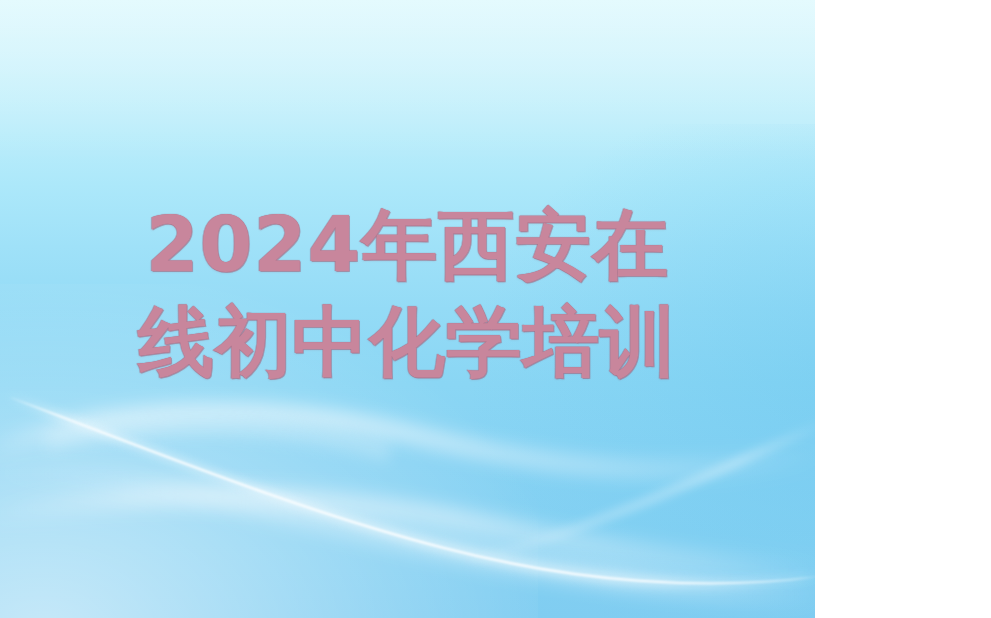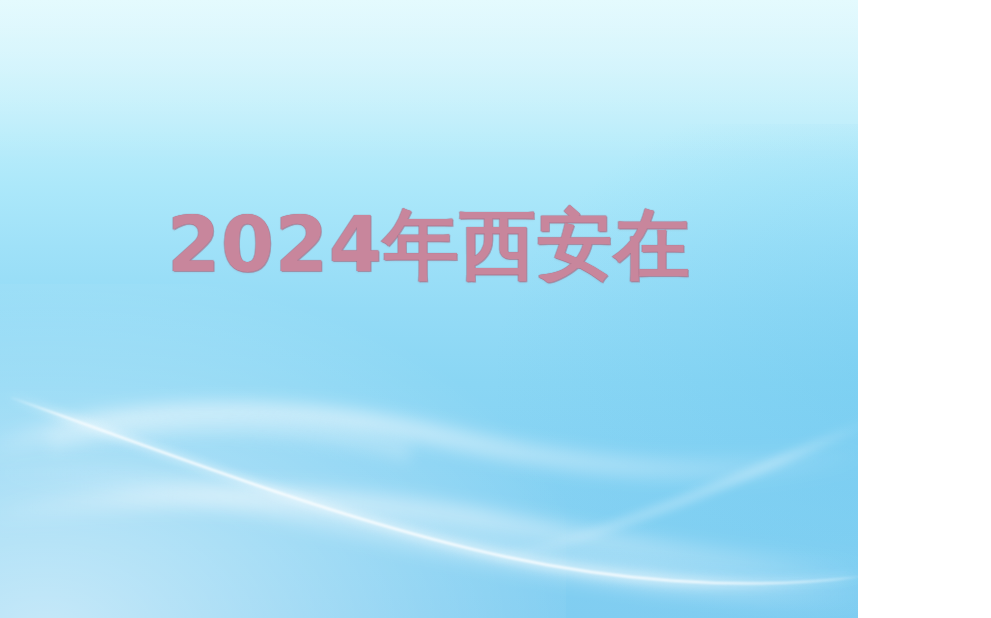--- a/index.html
+++ b/index.html
@@ -11,21 +11,20 @@
   body {
     font-family: "DejaVu Sans", "Liberation Sans", sans-serif;
   }
 
   .banner {
     position: relative;
     width: 815px;
     height: 618px;
     overflow: hidden;
     background: #0c4a6e;
-    padding-left: 43px;
   }
 
   
   .bg-base {
     position: absolute;
     inset: 0;
     background: linear-gradient(
       to bottom,
       #d9f8fd 0%,
       #cdf3fc 10%,
@@ -178,15 +177,16 @@
       <path d="M 14,398 C 190,452 360,510 540,548 C 700,582 860,592 1000,576" fill="none" stroke="url(#gSharp)" stroke-width="7" filter="url(#blurMed)" stroke-linecap="round" opacity="0.55"></path>
 
       <path d="M 14,398 C 190,452 360,510 540,548 C 700,582 860,592 1000,576" fill="none" stroke="url(#gSharp)" stroke-width="2.2" filter="url(#blurSmall)" stroke-linecap="round"></path>
 
       <path d="M 60,442 C 200,418 350,424 470,452" fill="none" stroke="#ffffff" stroke-width="9" filter="url(#blurBig)" stroke-linecap="round" opacity="0.45"></path>
     </svg>
   </div>
 
   <div class="headline-wrap">
     <div class="headline-line">2024年西安在</div>
+    <div class="headline-line">线初中化学培训</div>
   </div>
 
 </div>
 
 </body></html>

